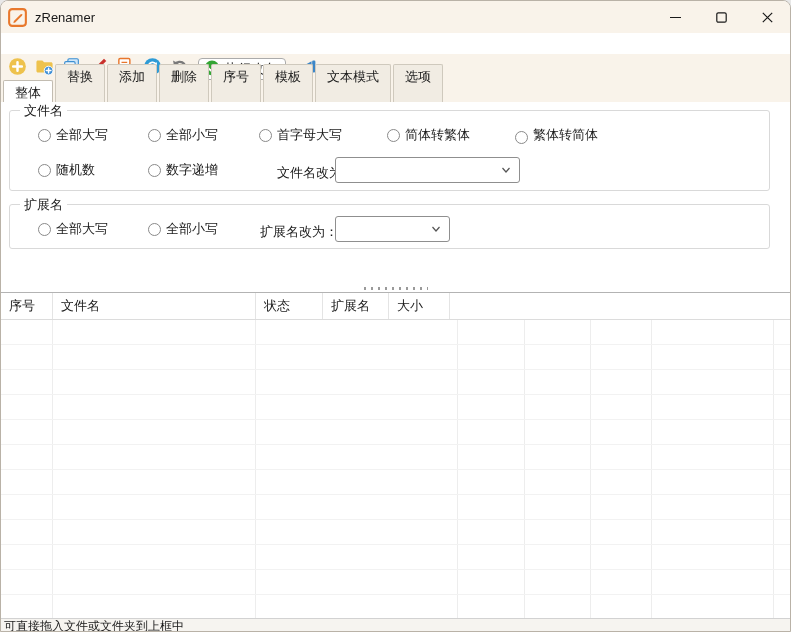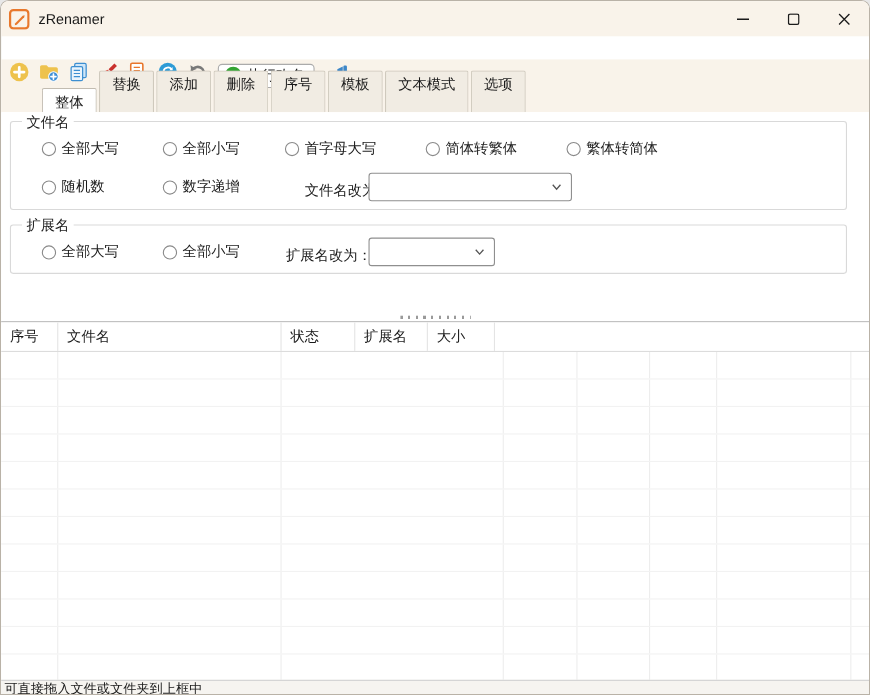--- a/index.html
+++ b/index.html
@@ -24,21 +24,21 @@
   .tbtn svg{width:19px;height:19px;}
   .execbtn{display:flex;align-items:center;gap:5px;height:22px;margin-left:4px;padding:0 8px 0 5px;
            background:#fff;border:1px solid #ababab;border-radius:4px;font-size:13px;color:#1a1a1a;}
   .execbtn svg{width:16px;height:16px;}
   .pinbtn{margin-left:8px;}
   
   .tabstrip{position:absolute;left:0;top:79px;width:100%;height:22px;background:#f9f3ea;
             display:flex;align-items:flex-end;padding-left:2px;}
   .tab{font-size:13px;color:#1a1a1a;padding:3px 11px 4px 11px;background:#f1ece3;
        border:1px solid #cfc9bd;border-bottom:none;margin-right:2px;border-radius:2px 2px 0 0;height:38px;}
-  .tab.active{background:#fff;border-color:#c2bcb1;height:22px;position:relative;z-index:2;font-weight:400;margin-left:35px;}
+  .tab.active{background:#fff;border-color:#c2bcb1;height:22px;position:relative;z-index:2;font-weight:400;}
   
   .tabpanel{position:absolute;left:0;top:101px;width:100%;height:182px;background:#fff;z-index:1;}
   .groupbox{position:absolute;border:1px solid #d9d9d9;border-radius:3px;}
   .gb-filename{left:8px;top:8px;width:761px;height:81px;}
   .gb-ext{left:8px;top:102px;width:761px;height:45px;}
   .gb-legend{position:absolute;top:-9px;left:10px;background:#fff;padding:0 4px;font-size:13px;color:#1a1a1a;}
   .radio{position:absolute;display:flex;align-items:center;gap:5px;font-size:13px;color:#1a1a1a;}
   .radio .dot{width:13px;height:13px;border:1px solid #8a8a8a;border-radius:50%;background:#fff;flex:0 0 auto;}
   .fieldlabel{position:absolute;font-size:13px;color:#1a1a1a;}
   .combo{position:absolute;height:26px;background:#fff;border:1px solid #8f8f8f;border-radius:3px;
@@ -187,21 +187,21 @@
         <span>全部小写</span>
       </label>
       <label class="radio" style="left:249px;top:15px;">
         <span class="dot"></span>
         <span>首字母大写</span>
       </label>
       <label class="radio" style="left:377px;top:15px;">
         <span class="dot"></span>
         <span>简体转繁体</span>
       </label>
-      <label class="radio" style="left:505px;top:15px;">
+      <label class="radio" style="left:505px;top:15px;align-items:flex-end;">
         <span class="dot"></span>
         <span>繁体转简体</span>
       </label>
       <label class="radio" style="left:28px;top:50px;">
         <span class="dot"></span>
         <span>随机数</span>
       </label>
       <label class="radio" style="left:138px;top:50px;">
         <span class="dot"></span>
         <span>数字递增</span>

